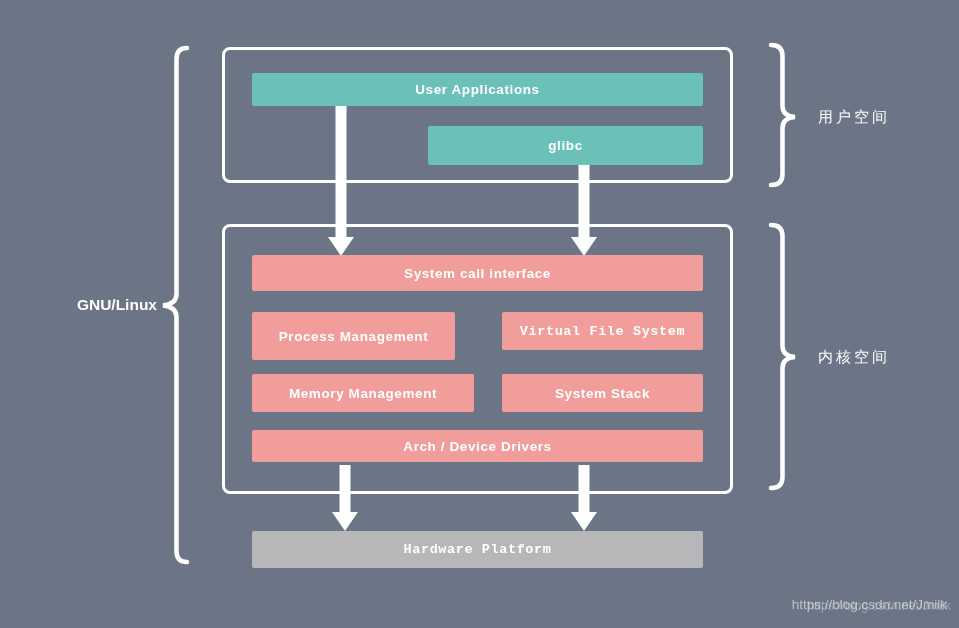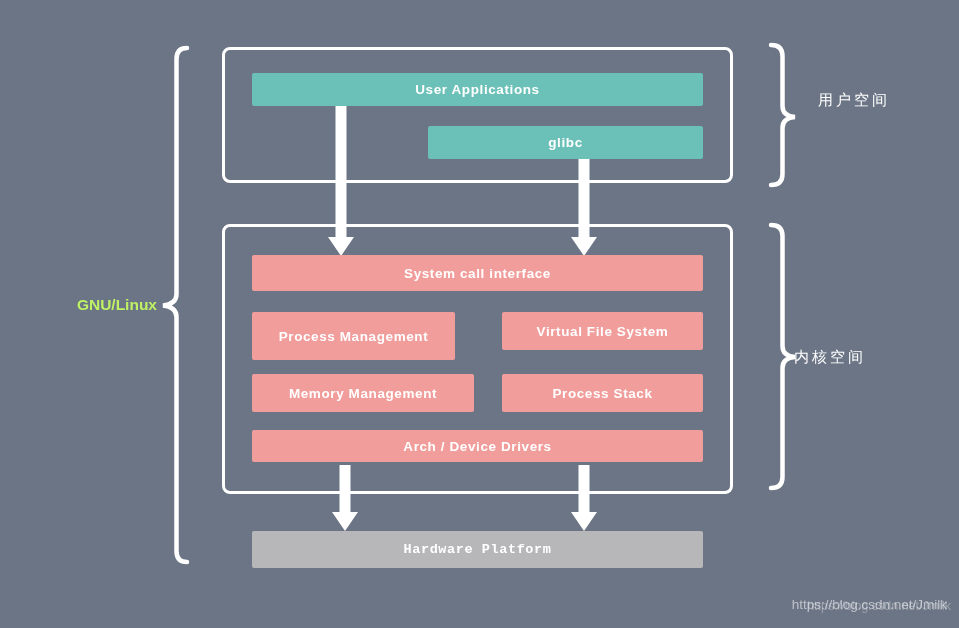--- a/index.html
+++ b/index.html
@@ -48,21 +48,21 @@
     white-space: nowrap;
   }
   .gnu-label {
     position: absolute;
     left: 20px;
     top: 293px;
     width: 137px;
     height: 24px;
     line-height: 24px;
     text-align: right;
-    color: #bef264;
+    color: #ffffff;
     font-size: 15.5px;
     font-weight: bold;
     white-space: nowrap;
   }
   .watermark {
     position: absolute;
     right: 12px;
     top: 597px;
     height: 20px;
     color: rgba(255,255,255,0.55);
@@ -97,33 +97,33 @@
     <polygon points="339.5,465 339.5,512 332,512 345,531 358,512 350.5,512 350.5,465" fill="#ffffff"></polygon>
 
     <polygon points="578.5,465 578.5,512 571,512 584,531 597,512 589.5,512 589.5,465" fill="#ffffff"></polygon>
   </svg>
 
   <div class="frame-box" style="left:222px; top:47px; width:511px; height:136px;"></div>
 
   <div class="frame-box" style="left:222px; top:224px; width:511px; height:270px;"></div>
 
   <div class="bar teal" style="left:252px; top:73px; width:451px; height:33px;">User Applications</div>
-  <div class="bar teal" style="left:428px; top:126px; width:275px; height:33px;">glibc</div>
+  <div class="bar teal" style="left:428px; top:126px; width:275px; height:39px;">glibc</div>
 
   <div class="bar pink" style="left:252px; top:255px; width:451px; height:36px;">System call interface</div>
   <div class="bar pink" style="left:252px; top:312px; width:203px; height:48px;">Process Management</div>
-  <div class="bar pink" style="left:502px; top:312px; width:201px; height:38px;">Virtual File System</div>
+  <div class="bar pink" style="left:502px; top:312px; width:201px; height:38px;font-family:Liberation Mono, monospace;">Virtual File System</div>
   <div class="bar pink" style="left:252px; top:374px; width:222px; height:38px;">Memory Management</div>
-  <div class="bar pink" style="left:502px; top:374px; width:201px; height:38px;">Process Stack</div>
+  <div class="bar pink" style="left:502px; top:374px; width:201px; height:38px;">System Stack</div>
   <div class="bar pink" style="left:252px; top:430px; width:451px; height:32px;">Arch / Device Drivers</div>
 
   <div class="bar gray" style="left:252px; top:531px; width:451px; height:37px;">Hardware Platform</div>
 
   <div class="gnu-label">GNU/Linux</div>
-  <div class="side-label" style="left:818px; top:88px;">用户空间</div>
-  <div class="side-label" style="left:794px; top:345px;">内核空间</div>
+  <div class="side-label" style="left:818px; top:105px;">用户空间</div>
+  <div class="side-label" style="left:818px; top:345px;">内核空间</div>
 
   <div class="watermark">
     <span>https://blog.csdn.net/Jmilk</span>
     <span class="ghost">https://blog.csdn.net/Jmilk</span>
   </div>
 
 </div>
 
 </body></html>

